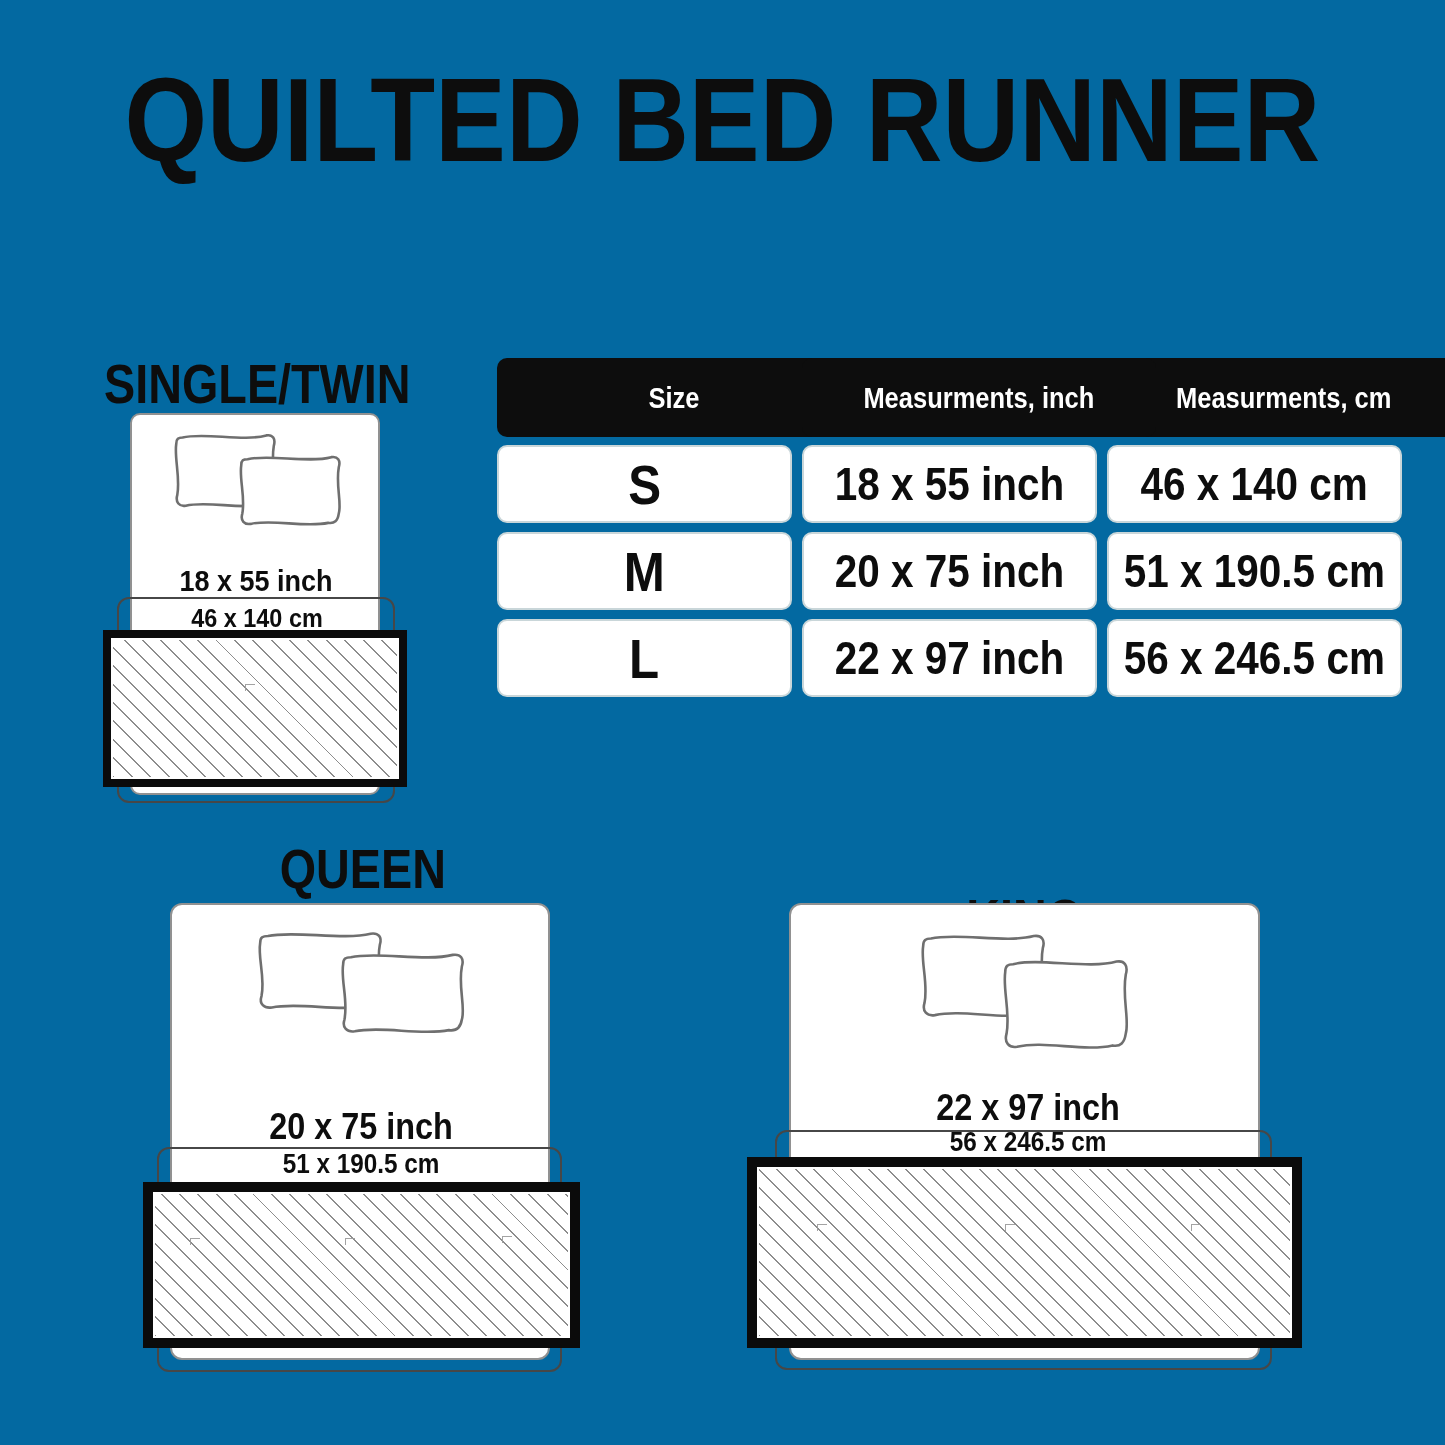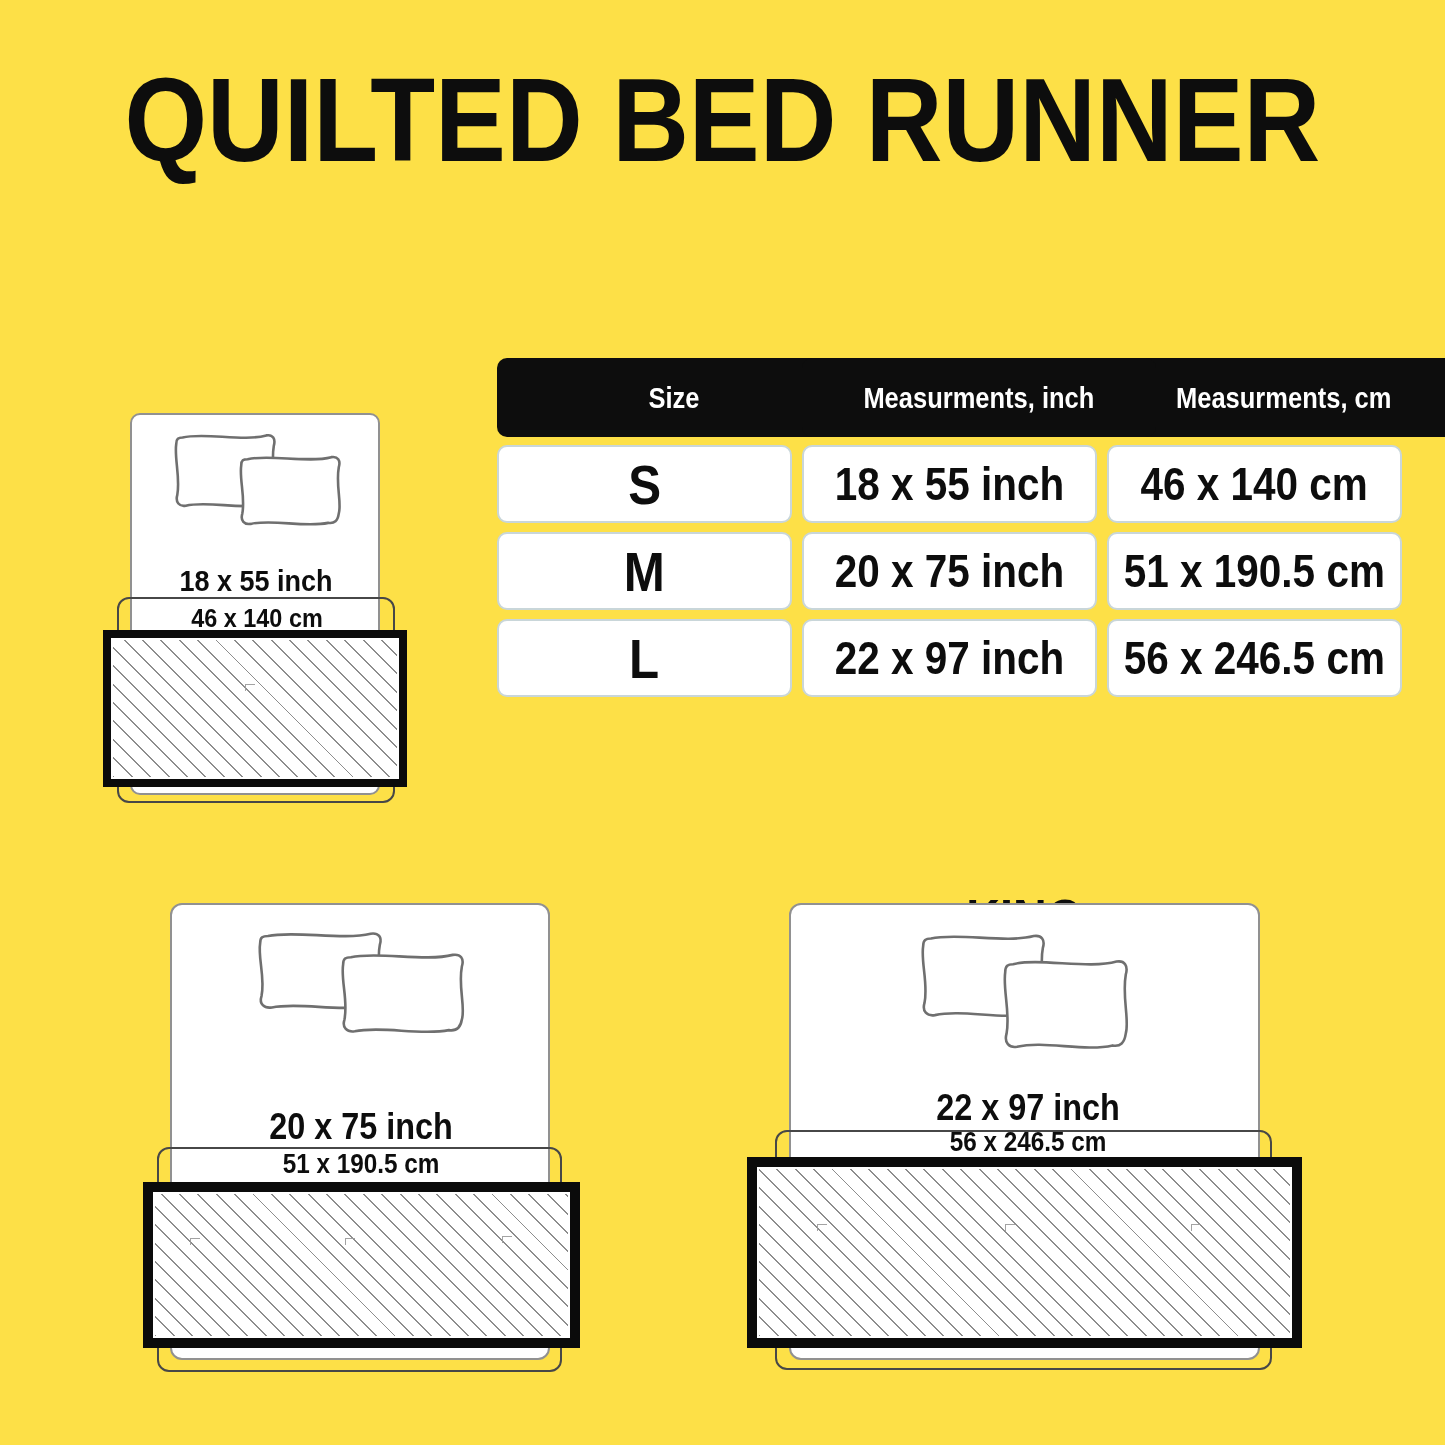--- a/index.html
+++ b/index.html
@@ -1,17 +1,17 @@
 <!DOCTYPE html>
 <html><head>
 <meta charset="utf-8">
 <style>
   html,body{margin:0;padding:0;background:#ffffff;}
   body{font-family:"Liberation Sans", sans-serif; -webkit-font-smoothing:antialiased;}
-  #page{position:relative;width:1445px;height:1445px;background:#fde047;overflow:hidden;color:#111;}
+  #page{position:relative;width:1445px;height:1445px;background:#0369a1;overflow:hidden;color:#111;}
 
   
   .title{position:absolute;left:0;right:0;top:50px;text-align:center;font-weight:700;
          font-size:118px;line-height:140px;color:#0d0d0d;letter-spacing:0px;}
   .cond{display:inline-block;transform:scaleX(0.90);transform-origin:50% 50%;white-space:nowrap;}
   .cond85{display:inline-block;transform:scaleX(0.85);transform-origin:50% 50%;white-space:nowrap;}
   .cond88{display:inline-block;transform:scaleX(0.88);transform-origin:50% 50%;white-space:nowrap;}
 
   
   .bed-label{position:absolute;width:400px;text-align:center;font-weight:700;font-size:55px;line-height:55px;color:#0d0d0d;}
@@ -126,35 +126,37 @@
         <span class="cond88">L</span>
       </div>
     <div class="td meas c1 r2" style="left:305px">
         <span class="cond88">22 x 97 inch</span>
       </div>
     <div class="td meas c2 r2" style="left:610px">
         <span class="cond88">56 x 246.5 cm</span>
       </div>
   </div>
 
+  <div class="bed-label" id="label-single"><span class="cond85">SINGLE/TWIN</span></div>
   <div class="bed" id="bed-single"></div>
   <svg class="pillow" id="pillow-s1" viewBox="0 0 100 74" preserveAspectRatio="none">
       <use href="#pillow-shape"></use>
     </svg>
   <svg class="pillow" id="pillow-s2" viewBox="0 0 100 74" preserveAspectRatio="none">
       <use href="#pillow-shape"></use>
     </svg>
   <div class="dim-label" id="dim-single-inch"><span class="cond">18 x 55 inch</span></div>
   <div class="sheet" id="sheet-single"></div>
   <div class="dim-label" id="dim-single-cm"><span class="cond">46 x 140 cm</span></div>
   <div class="runner" id="runner-single">
     <div class="hatch"></div>
   </div>
   <div class="stitch-mark" style="left:245px;top:684px;"></div>
 
+  <div class="bed-label" id="label-queen"><span class="cond85">QUEEN</span></div>
   <div class="bed" id="bed-queen"></div>
   <svg class="pillow" id="pillow-q1" viewBox="0 0 100 74" preserveAspectRatio="none">
       <use href="#pillow-shape"></use>
     </svg>
   <svg class="pillow" id="pillow-q2" viewBox="0 0 100 74" preserveAspectRatio="none">
       <use href="#pillow-shape"></use>
     </svg>
   <div class="dim-label" id="dim-queen-inch"><span class="cond">20 x 75 inch</span></div>
   <div class="sheet" id="sheet-queen"></div>
   <div class="dim-label" id="dim-queen-cm"><span class="cond">51 x 190.5 cm</span></div>

